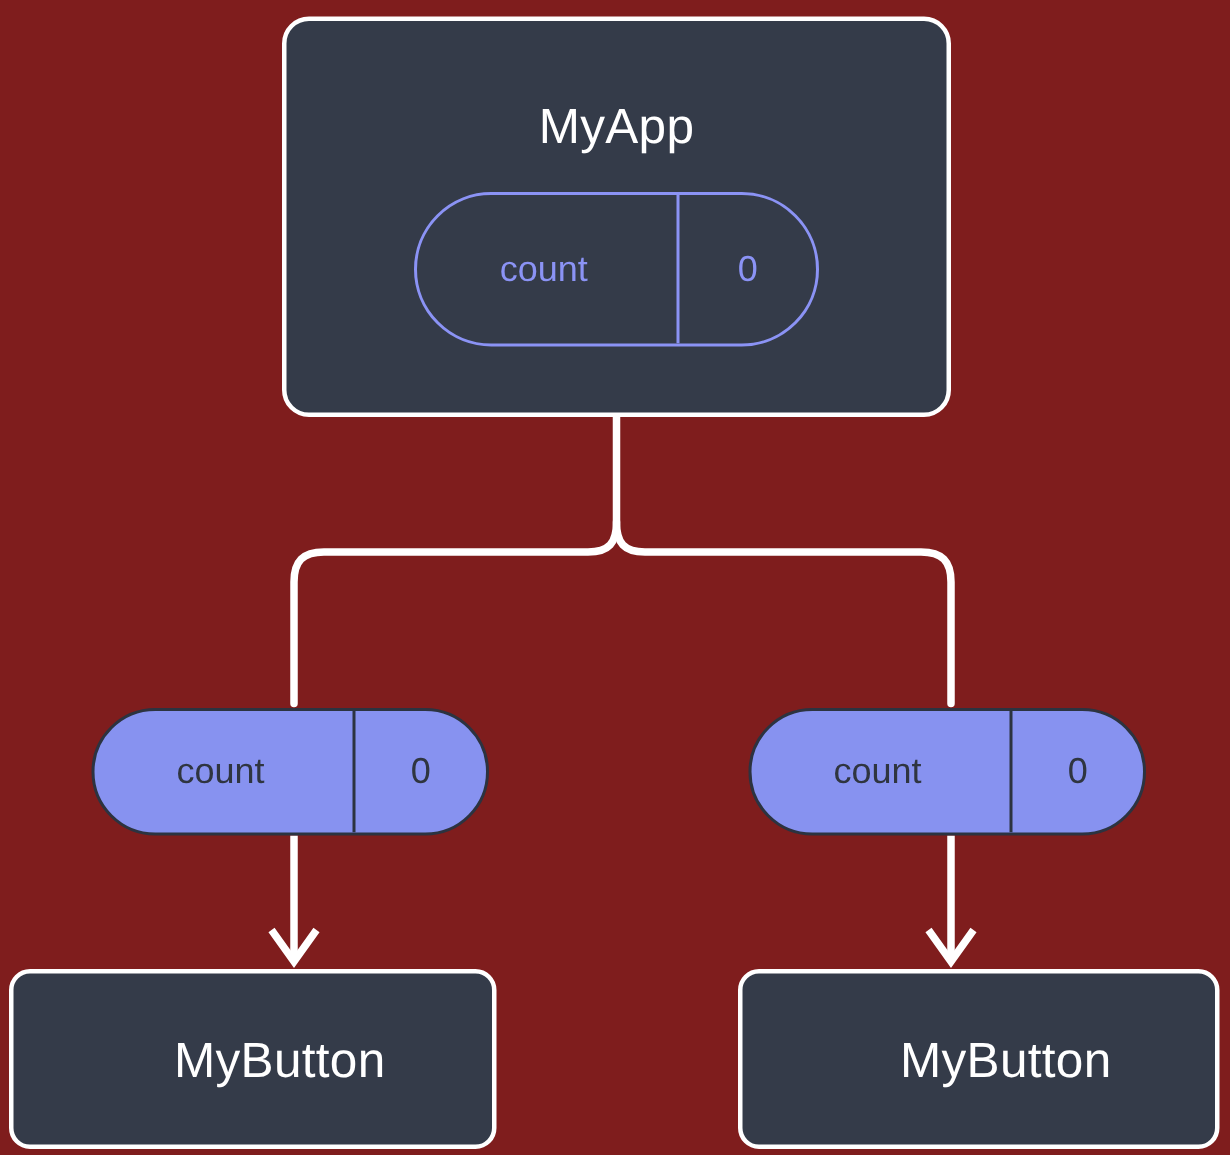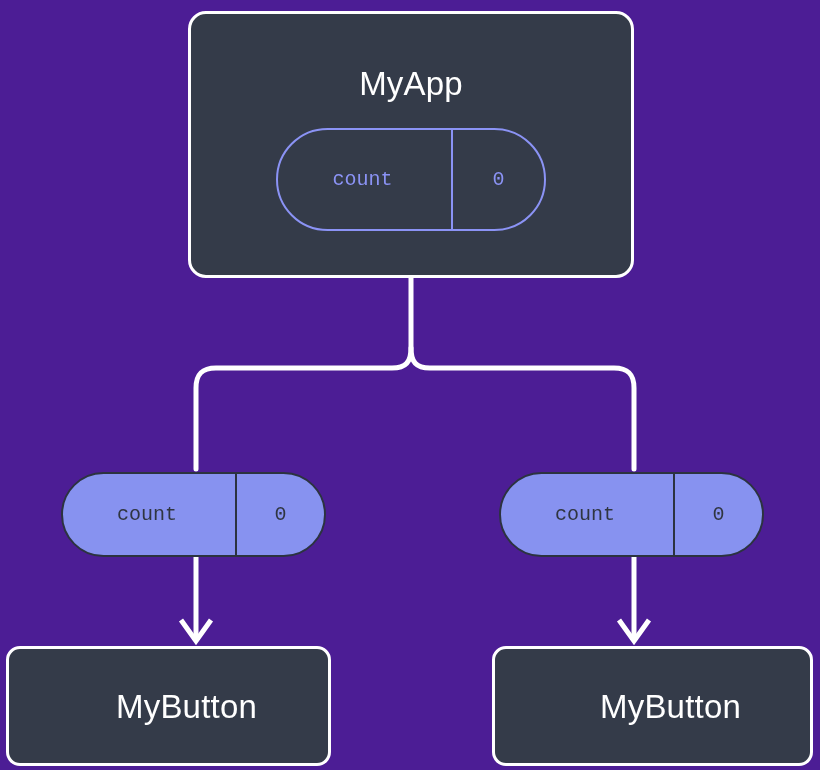--- a/index.html
+++ b/index.html
@@ -14,21 +14,21 @@
     overflow: hidden;
     font-family: "Liberation Sans", sans-serif;
     position: relative;
   }
   #stage {
     position: absolute;
     left: 0;
     top: 0;
     width: 820px;
     height: 770px;
-    background: #4c1d95;
+    background: #7f1d1d;
   }
 
   
   #edges {
     position: absolute;
     left: 0;
     top: 0;
     width: 820px;
     height: 770px;
     pointer-events: none;
@@ -91,25 +91,24 @@
     display: flex;
     align-items: stretch;
     border-radius: 999px;
     overflow: hidden;
   }
   .pill .pill-key,
   .pill .pill-val {
     display: flex;
     align-items: center;
     justify-content: center;
-    font-size: 20px;
+    font-size: 24px;
     line-height: 1;
     white-space: nowrap;
     box-sizing: border-box;
-    font-family: Liberation Mono, monospace;
   }
 
   
   .pill-outline {
     border: 2px solid #8b93f5;
     background: transparent;
   }
   .pill-outline .pill-key {
     color: #8b93f5;
     flex: 0 0 173px;

